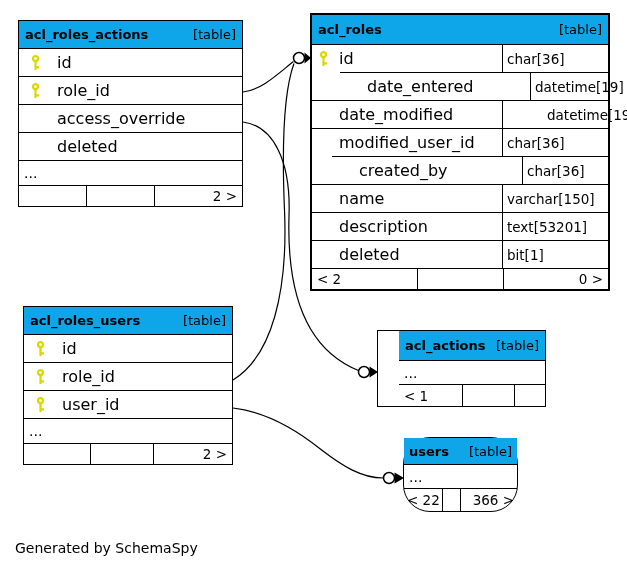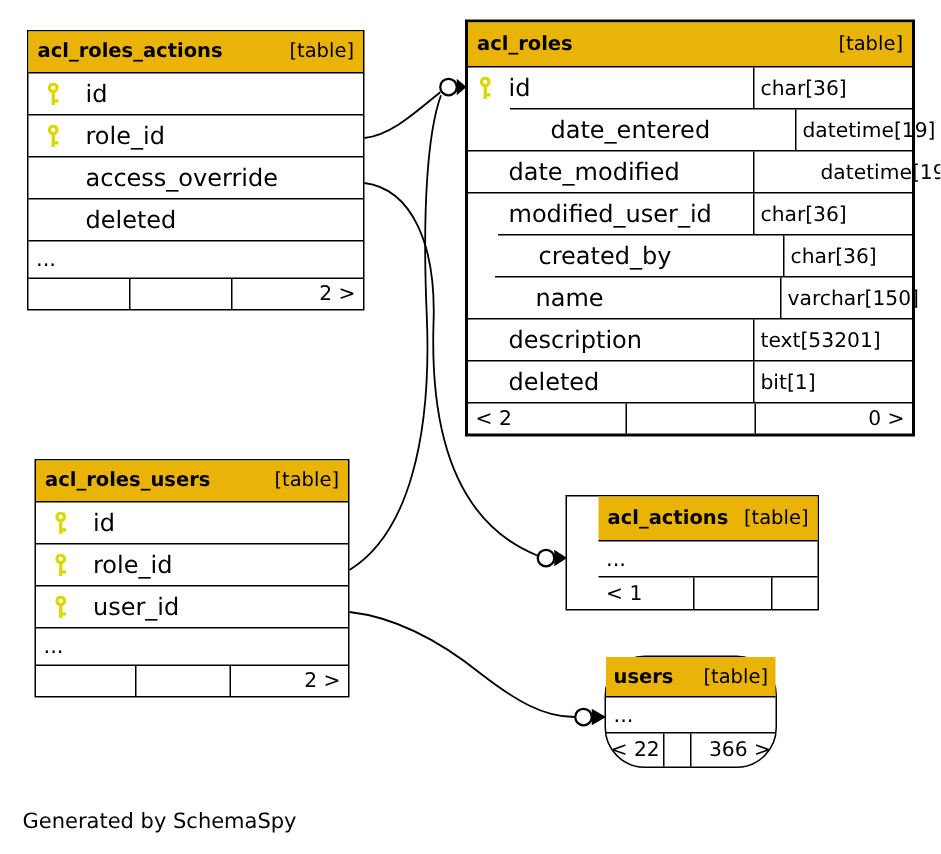--- a/index.html
+++ b/index.html
@@ -3,21 +3,21 @@
 <meta charset="utf-8">
 <style>
   html,body{margin:0;padding:0;background:#fff;}
   #canvas{
     position:relative;width:627px;height:569px;background:#ffffff;
     font-family:"DejaVu Sans",sans-serif;color:#000;overflow:hidden;
   }
   .tb{position:absolute;background:#fff;border:1px solid #000;box-sizing:border-box;}
   .tb.focus{border:2px solid #000;}
   .tb > div + div{border-top:1px solid #000;}
-  .hdr{background:#eab308;display:flex;justify-content:space-between;align-items:center;padding:0 6px;box-sizing:border-box;}
+  .hdr{background:#0ea5e9;display:flex;justify-content:space-between;align-items:center;padding:0 6px;box-sizing:border-box;}
   .tname{font-weight:bold;font-size:13px;white-space:nowrap;}
   .ttag{font-size:13px;white-space:nowrap;margin-left:6px;}
   .row{display:flex;align-items:center;box-sizing:border-box;}
   .keyspot{width:9px;margin-left:12px;display:inline-flex;align-items:center;flex:0 0 9px;}
   .tb.focus .keyspot{margin-left:7px;}
   .cname{font-size:16px;margin-left:17px;white-space:nowrap;}
   .tb.focus .cname{margin-left:11px;}
   .ncell{display:flex;align-items:center;width:191px;flex:0 0 191px;border-right:1px solid #000;height:100%;box-sizing:border-box;}
   .tcell{font-size:13.5px;padding-left:4px;white-space:nowrap;display:flex;align-items:center;height:100%;}
   .dots{font-size:14px;display:flex;align-items:center;padding-left:5px;box-sizing:border-box;}
@@ -110,21 +110,21 @@
       </div>
       <div class="tcell">char[36]</div>
     </div>
     <div class="row" style="height:28px;margin-left:20px;">
       <div class="ncell">
         <span class="keyspot"></span>
         <span class="cname">created_by</span>
       </div>
       <div class="tcell">char[36]</div>
     </div>
-    <div class="row" style="height:28px;margin-left:18px;">
+    <div class="row" style="height:28px;">
       <div class="ncell">
         <span class="keyspot"></span>
         <span class="cname">name</span>
       </div>
       <div class="tcell">varchar[150]</div>
     </div>
     <div class="row" style="height:28px;">
       <div class="ncell">
         <span class="keyspot"></span>
         <span class="cname">description</span>

